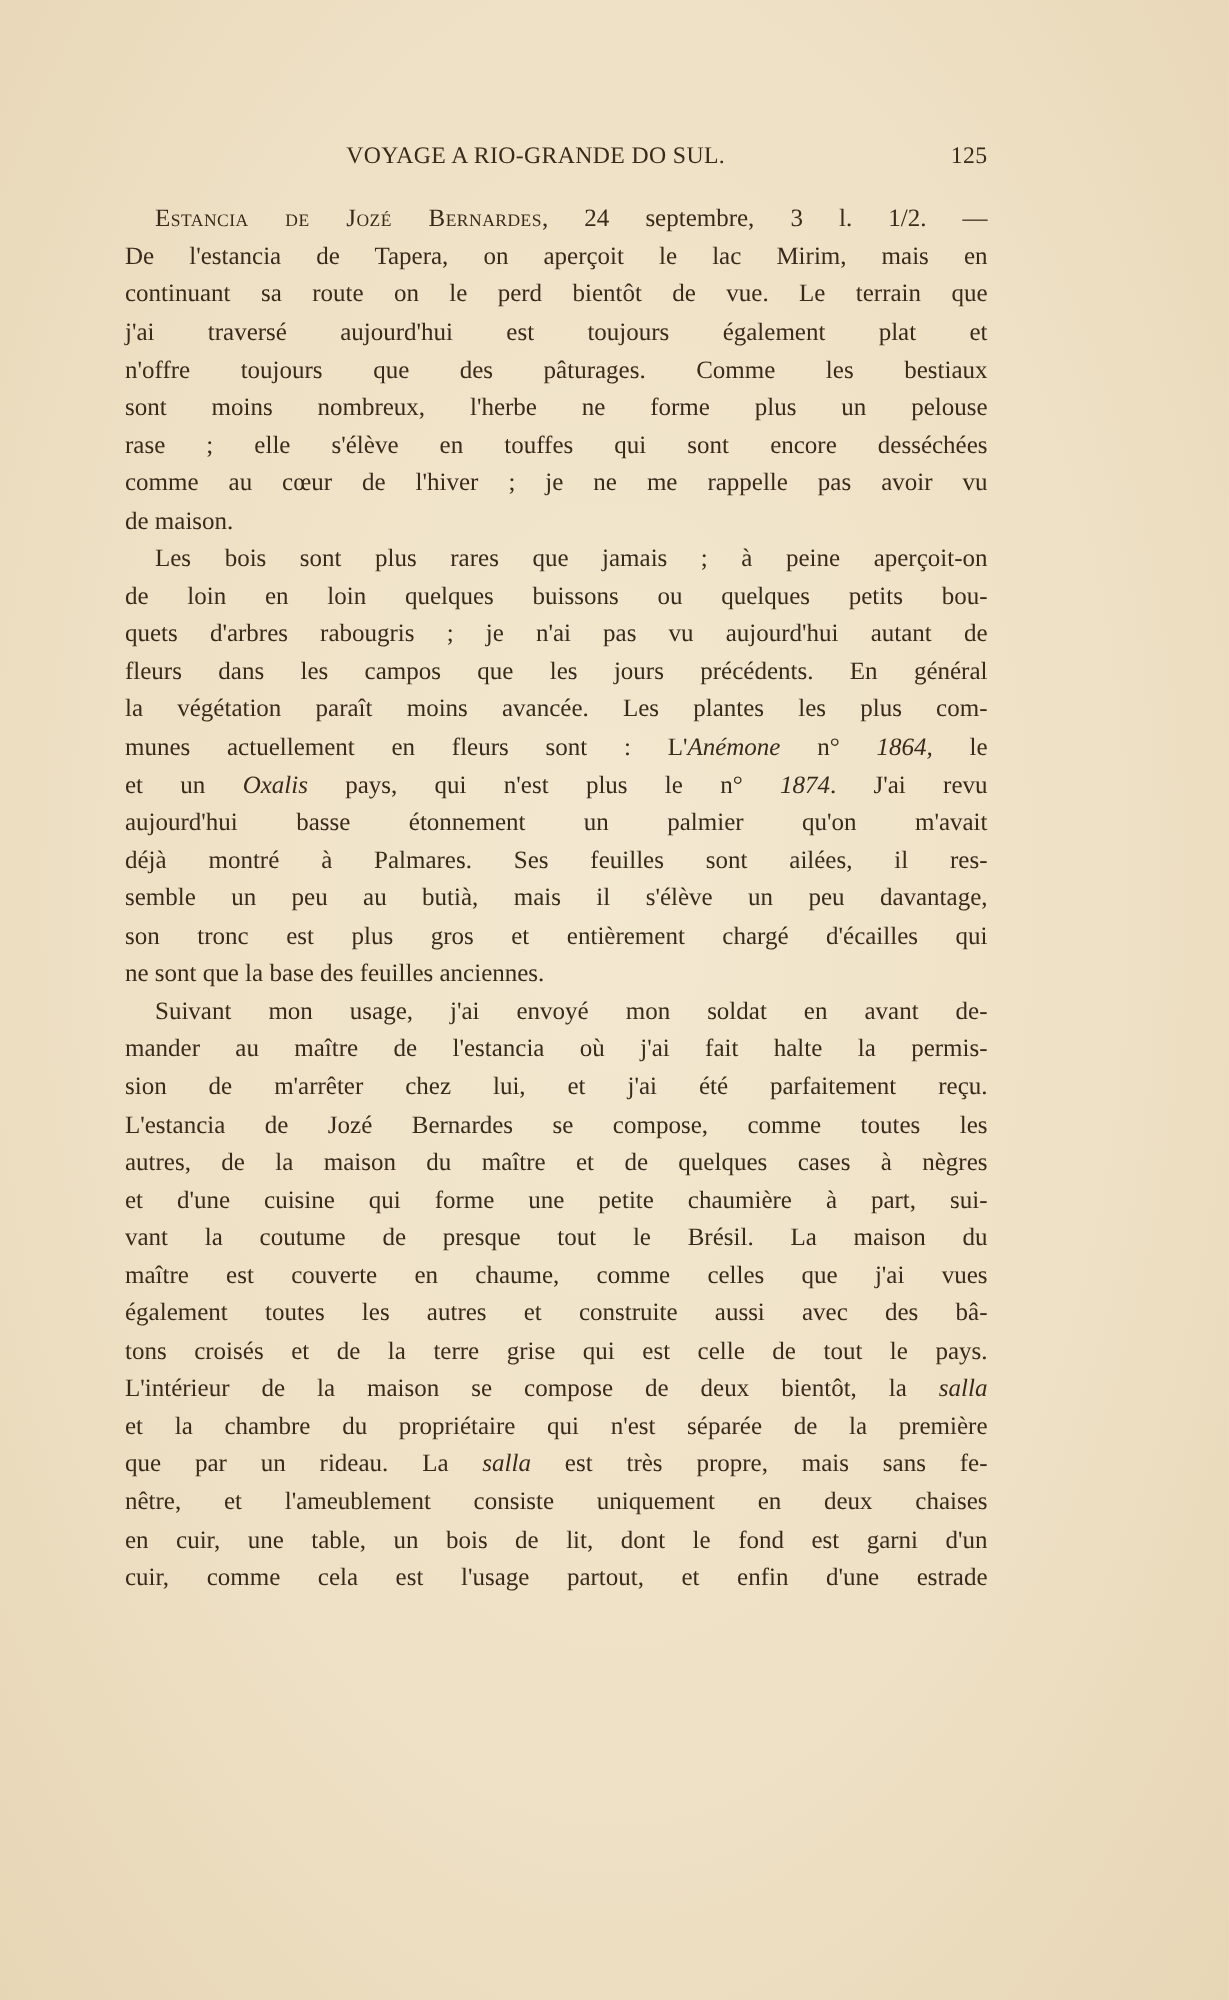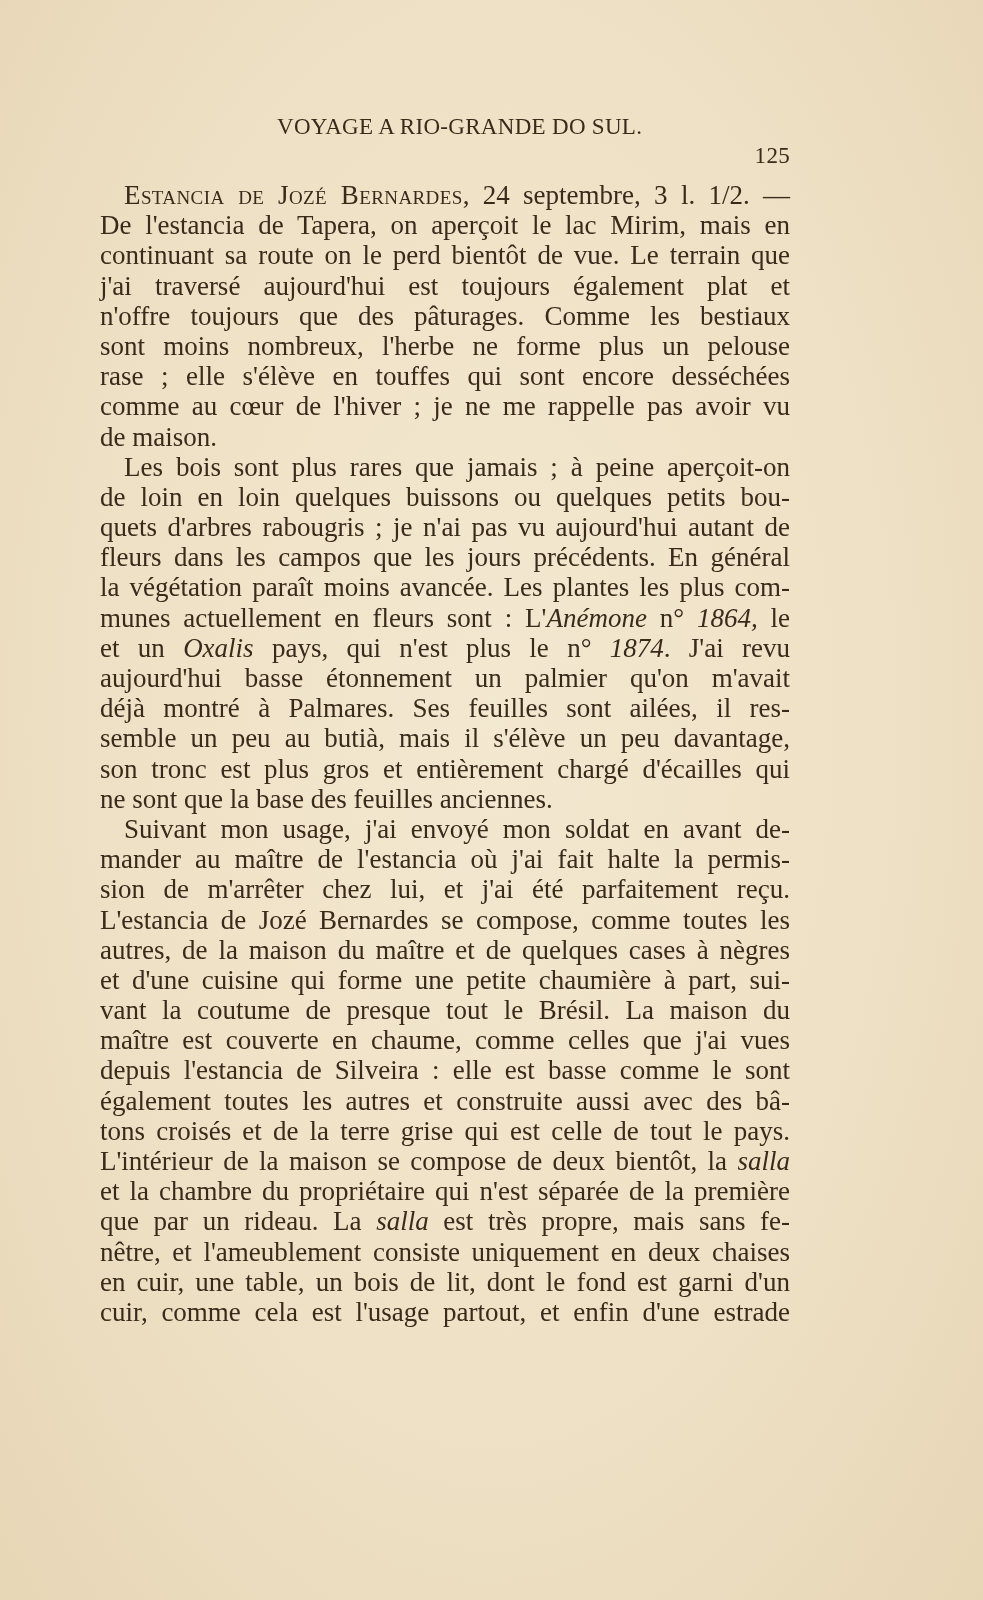--- a/index.html
+++ b/index.html
@@ -21,42 +21,41 @@
       width: 983px; height: 1600px;
       background:
         radial-gradient(ellipse at 50% 45%, #f3e8d0 0%, #eee0c4 60%, #e7d6b6 100%);
     }
     .running-head {
       position: absolute;
       top: 114px;
       left: 100px;
       width: 690px;
       height: 26px;
-      font-size: 23px;
+      font-size: 19px;
       letter-spacing: 0.3px;
     }
     .running-title {
       position: absolute;
       left: 177px;
       top: 0;
       font-family: "Liberation Serif", serif;
       text-transform: uppercase;
     }
     .page-number {
       position: absolute;
       right: 0;
       top: 0;
-      margin-top: 29px;
     }
     .body-text {
       position: absolute;
-      top: 180px;
+      top: 160px;
       left: 100px;
       width: 690px;
-      font-size: 27px;
+      font-size: 20px;
       line-height: 30.2px;
       text-align: justify;
       hyphens: manual;
     }
     .sc {
       font-variant: small-caps;
       letter-spacing: 0.4px;
     }
     .it {
       font-style: italic;
@@ -112,21 +111,20 @@
       </div>
       <div>
         <span class="line indent"><span>Suivant mon usage, j'ai envoyé mon soldat en avant de-</span></span>
         <span class="line"><span>mander au maître de l'estancia où j'ai fait halte la permis-</span></span>
         <span class="line"><span>sion de m'arrêter chez lui, et j'ai été parfaitement reçu.</span></span>
         <span class="line"><span>L'estancia de Jozé Bernardes se compose, comme toutes les</span></span>
         <span class="line"><span>autres, de la maison du maître et de quelques cases à nègres</span></span>
         <span class="line"><span>et d'une cuisine qui forme une petite chaumière à part, sui-</span></span>
         <span class="line"><span>vant la coutume de presque tout le Brésil. La maison du</span></span>
         <span class="line"><span>maître est couverte en chaume, comme celles que j'ai vues</span></span>
-        <span class="line"><span>depuis l'estancia de Silveira : elle est basse comme le sont</span></span>
         <span class="line"><span>également toutes les autres et construite aussi avec des bâ-</span></span>
         <span class="line"><span>tons croisés et de la terre grise qui est celle de tout le pays.</span></span>
         <span class="line"><span>L'intérieur de la maison se compose de deux bientôt, la </span><span class="it">salla</span></span>
         <span class="line"><span>et la chambre du propriétaire qui n'est séparée de la première</span></span>
         <span class="line"><span>que par un rideau. La </span><span class="it">salla</span><span> est très propre, mais sans fe-</span></span>
         <span class="line"><span>nêtre, et l'ameublement consiste uniquement en deux chaises</span></span>
         <span class="line"><span>en cuir, une table, un bois de lit, dont le fond est garni d'un</span></span>
         <span class="line"><span>cuir, comme cela est l'usage partout, et enfin d'une estrade</span></span>
       </div>
     </div>

